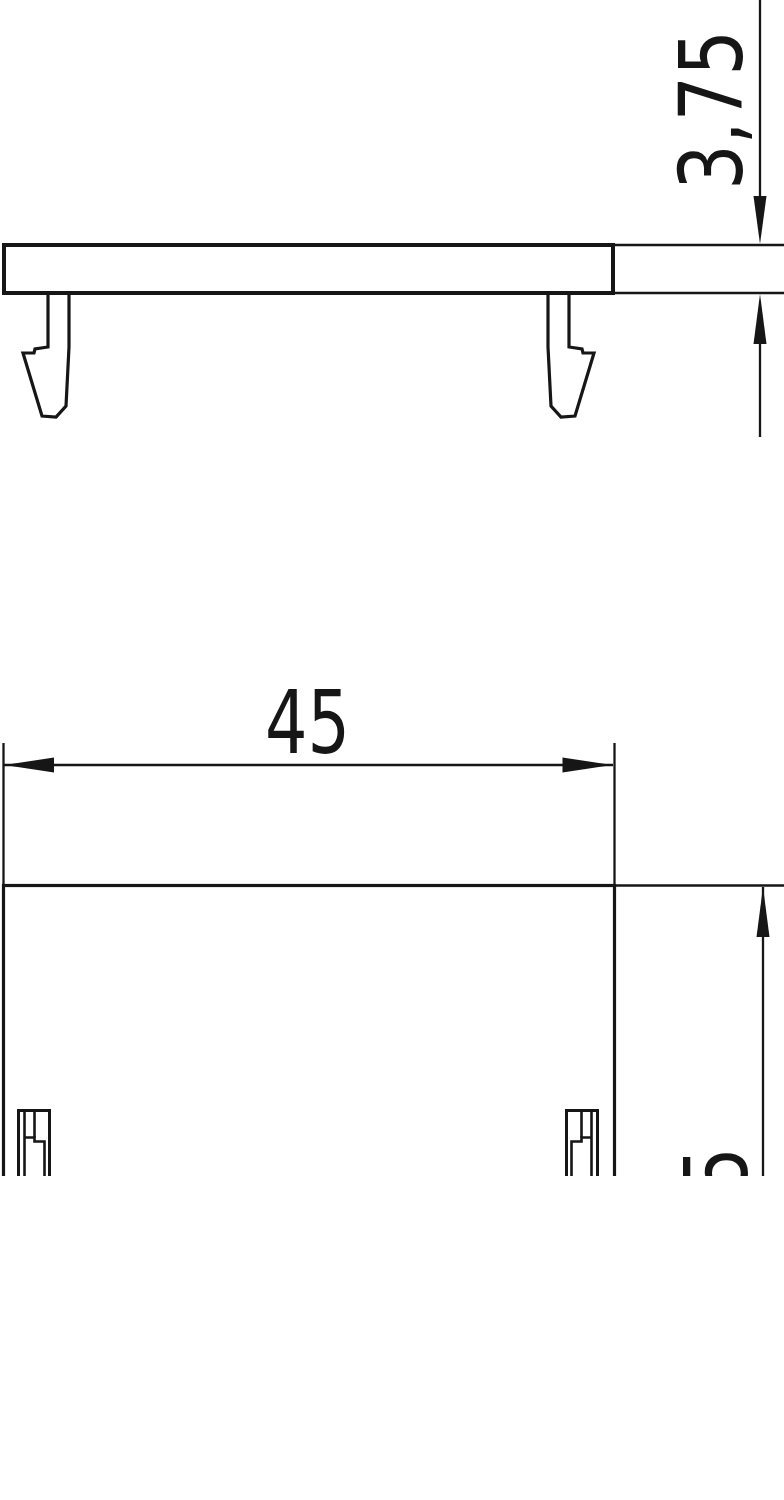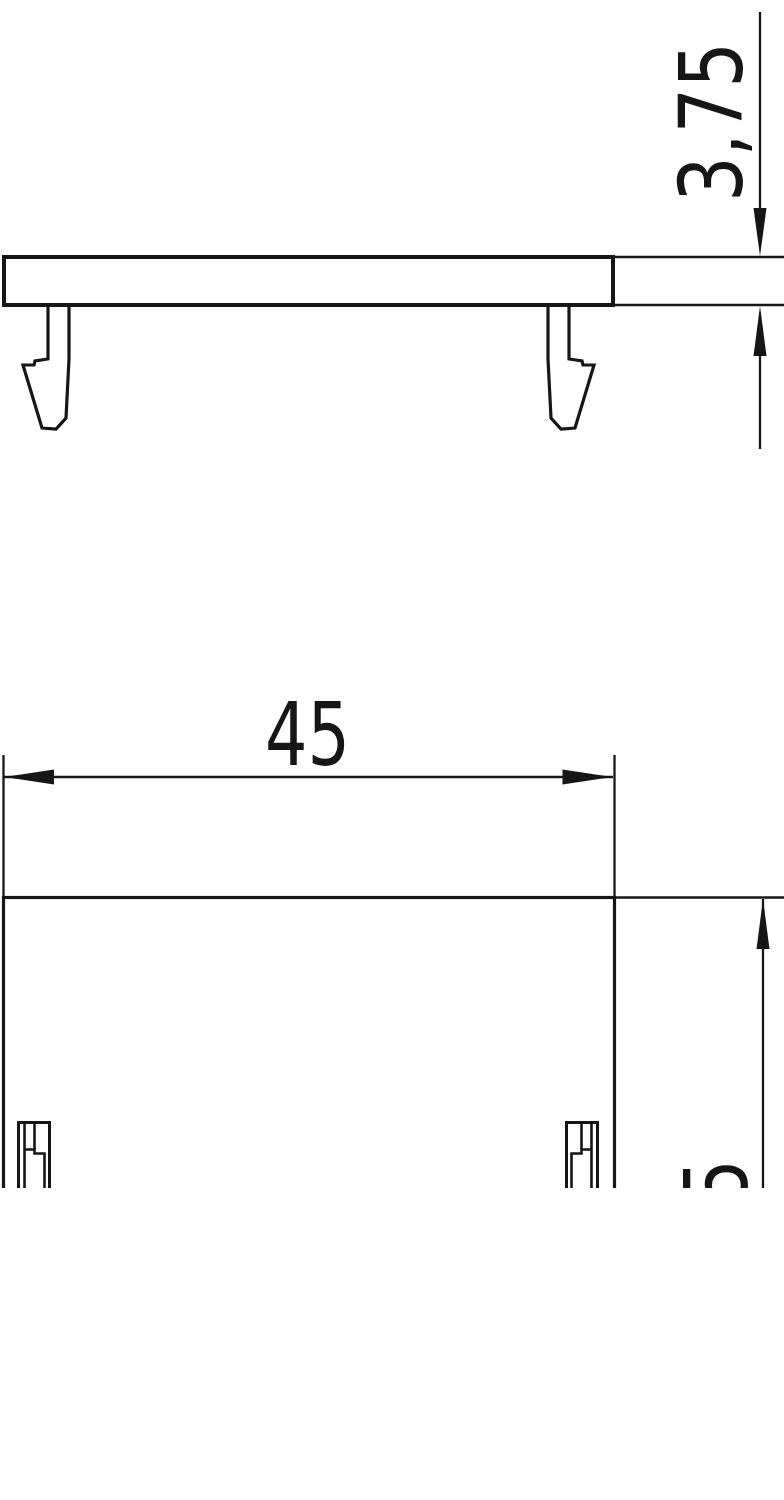--- a/index.html
+++ b/index.html
@@ -1,17 +1,17 @@
 <!DOCTYPE html>
 <html style="--line: #161616; --bg: #ffffff;"><head>
 <meta charset="utf-8">
 <style>
   :root { --line:#161616; --bg:#ffffff; }
   html,body { margin:0; padding:0; background:var(--bg); }
-  .stage { width:784px; height:1176px; position:relative; background:var(--bg);margin-top:12px; }
+  .stage { width:784px; height:1176px; position:relative; background:var(--bg); }
   svg { display:block; }
   .ln   { stroke:var(--line); fill:none; stroke-linecap:butt; }
   .w40  { stroke-width:4; }
   .w32  { stroke-width:3.2; }
   .w30  { stroke-width:3; }
   .w26  { stroke-width:2.6; }
   .w23  { stroke-width:2.3; }
   .fillw{ fill:#ffffff; }
   .arr  { fill:var(--line); stroke:none; }
   .dimtext {

